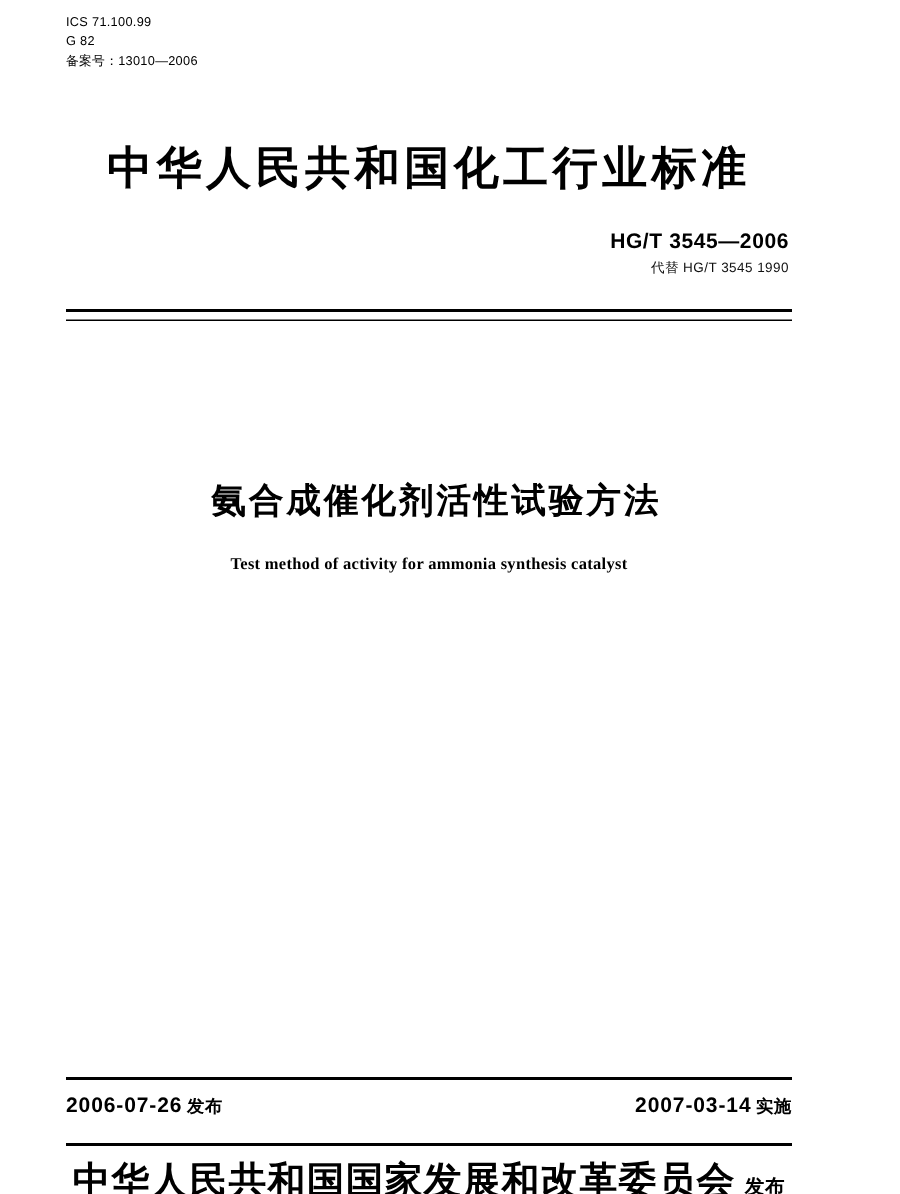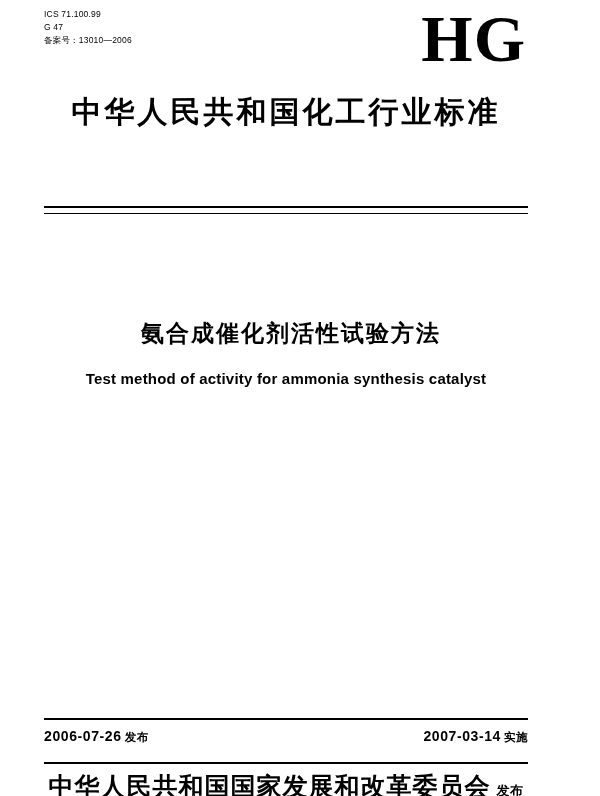--- a/index.html
+++ b/index.html
@@ -106,23 +106,23 @@
     font-size: 23px;
     letter-spacing: 2px;
     margin-left: 10px;
   }
   .doc-title-en {
     position: absolute;
     left: 0;
     right: 0;
     top: 370px;
     text-align: center;
-    font-family: Liberation Sans, sans-serif;
-    font-weight: bold;
-    font-size: 15px;
+    font-family: Liberation Serif, serif;
+    font-weight: bold;
+    font-size: 11px;
     letter-spacing: 0.2px;
   }
 
   
   .date-row {
     position: absolute;
     left: 44px;
     right: 44px;
     top: 728px;
     display: flex;
@@ -158,28 +158,31 @@
     margin-left: 6px;
   }
 </style>
 </head>
 <body>
 
 <div class="page">
 
   <div class="meta">
     <div>ICS 71.100.99</div>
-    <div>G 47</div>
+    <div>G 82</div>
     <div>备案号：13010—2006</div>
   </div>
 
-  <div class="hg-logo">HG</div>
 
   <div class="cn-standard-title">中华人民共和国化工行业标准</div>
 
+  <div class="std-number">
+    <div class="num">HG/T 3545—2006</div>
+    <div class="replaces">代替 HG/T 3545  1990</div>
+  </div>
 
   <div class="rule thick rule-top"></div>
   <div class="rule rule-sep"></div>
 
   <div class="doc-title-cn">氨合成催化剂活性试验方法</div>
   <div class="doc-title-en">Test method of activity for ammonia synthesis catalyst</div>
 
   <div class="rule thick rule-bottom"></div>
 
   <div class="date-row">

